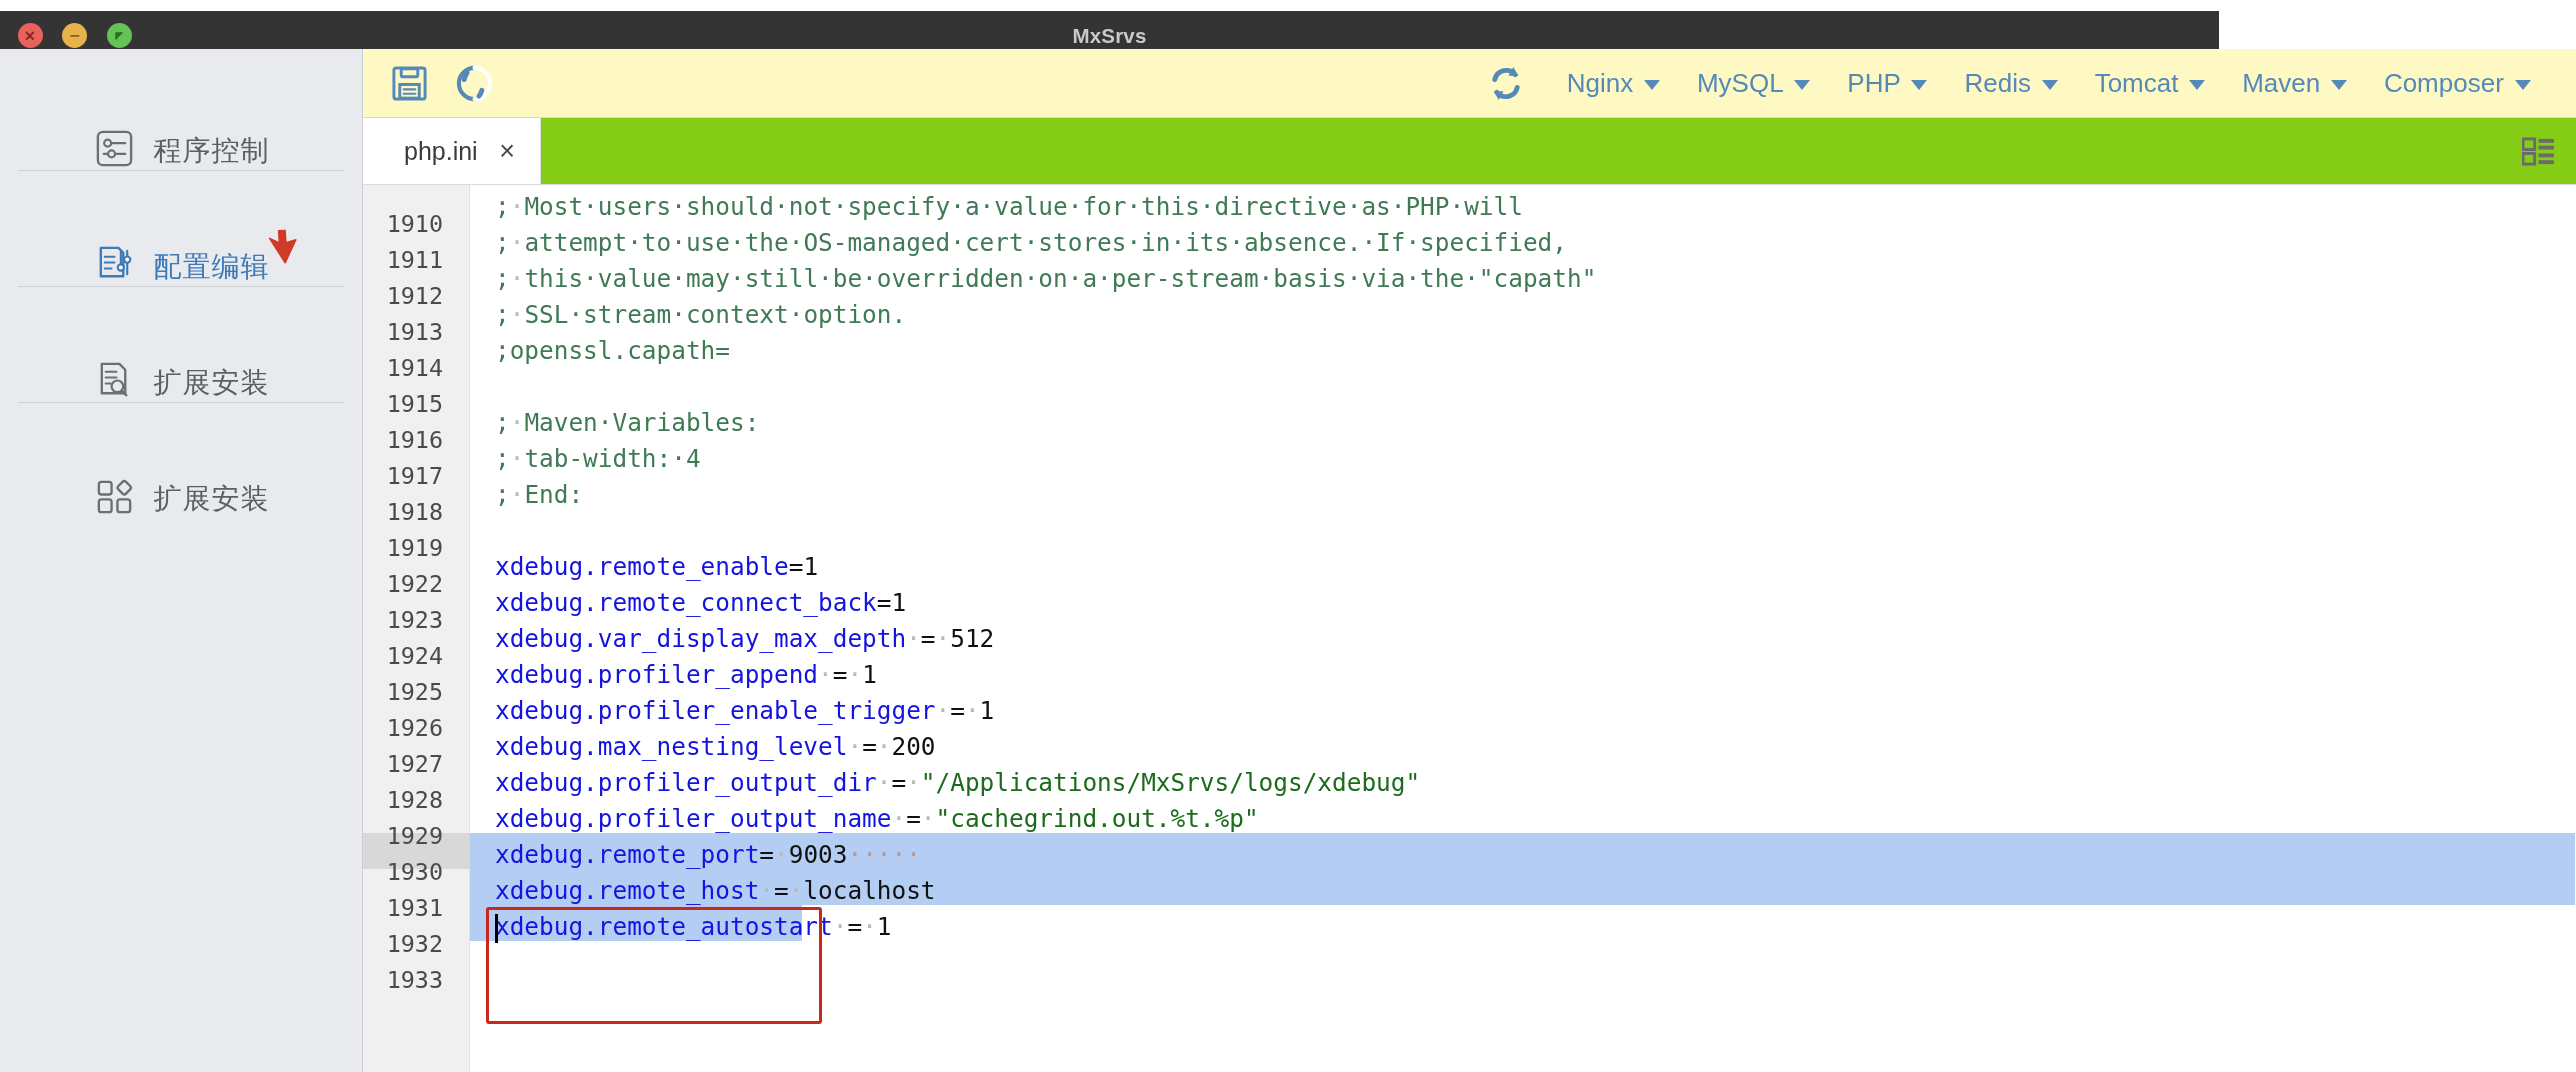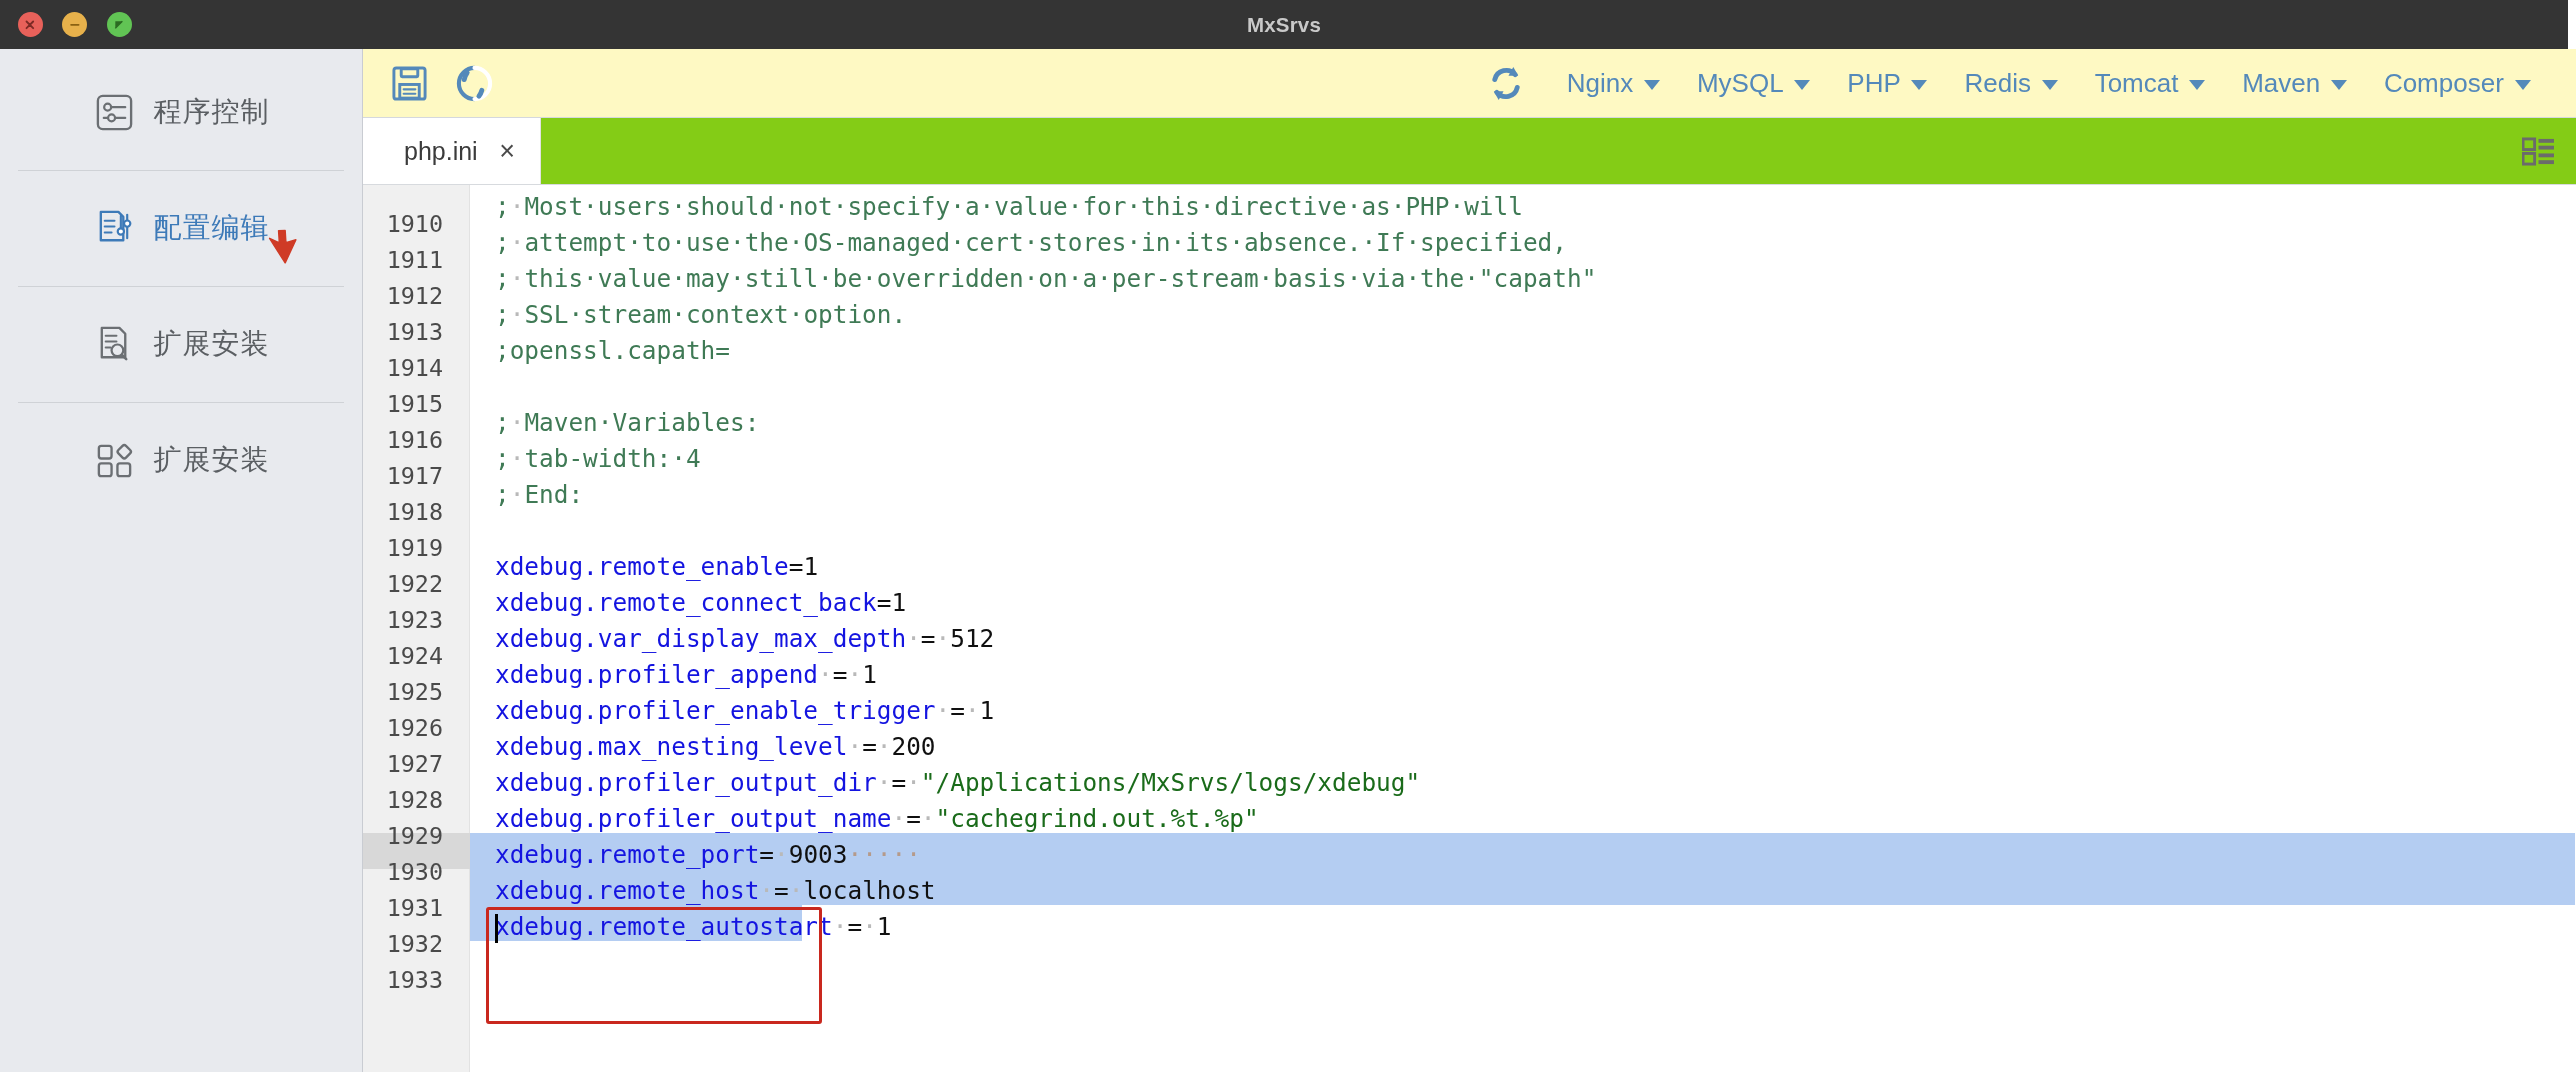--- a/index.html
+++ b/index.html
@@ -5,22 +5,22 @@
   * { box-sizing: border-box; margin: 0; padding: 0; }
   html, body {
     width: 2576px; height: 1073px;
     overflow: hidden;
     font-family: "Liberation Sans", sans-serif;
     background: #ffffff;
   }
 
   
   #titlebar {
-    position: absolute; top: 0; left: 0;
-    width: 2568px; height: 49px;
+    position: absolute; top: 11px; left: 0;
+    width: 2219px; height: 49px;
     background: #343434;
     display: flex; align-items: center;
   }
   #traffic-lights {
     display: flex; align-items: center; gap: 19.5px;
     margin-left: 17.6px;
   }
   .tl {
     width: 25px; height: 25px; border-radius: 50%;
     display: flex; align-items: center; justify-content: center;
@@ -48,21 +48,21 @@
   
   #sidebar {
     width: 363px; height: 1024px;
     background: #e8eaee;
     border-right: 1px solid #c9ccd2;
     flex: 0 0 363px;
     padding-top: 5.9px;
   }
   .side-item {
     height: 115px;
-    display: flex; align-items: center; justify-content: center;
+    display: flex; align-items: flex-end; justify-content: center;
     gap: 18px;
     position: relative;
     cursor: pointer;
   }
   .side-label { font-size: 28px; color: #5b5f63; letter-spacing: 1px; }
   .side-item.active .side-label { color: #3d7ab8; }
   .side-icon { width: 43px; height: 43px; display: block; }
   .side-divider {
     height: 1px; background: #cfd2d6;
     margin: 0 17.6px;

